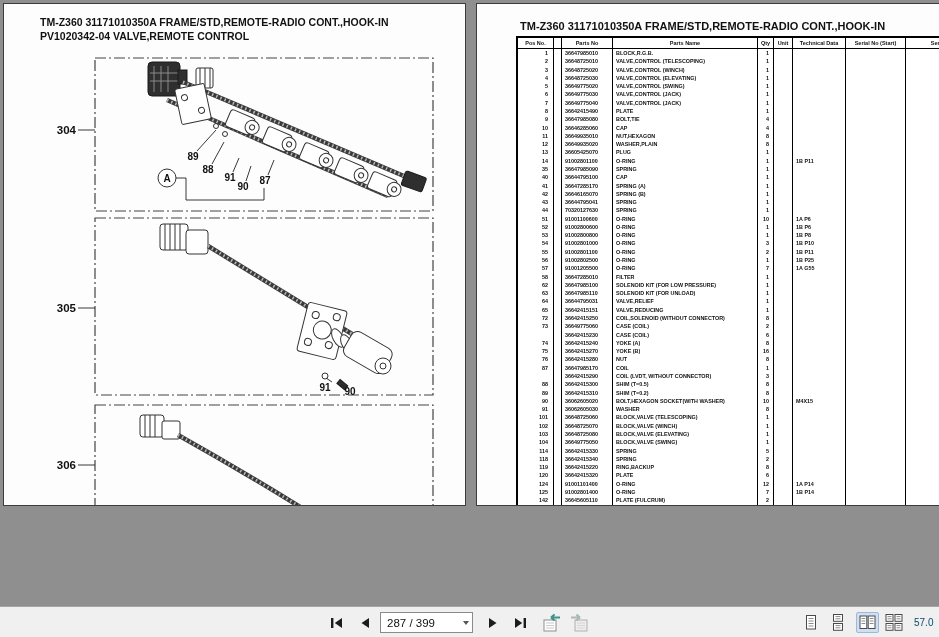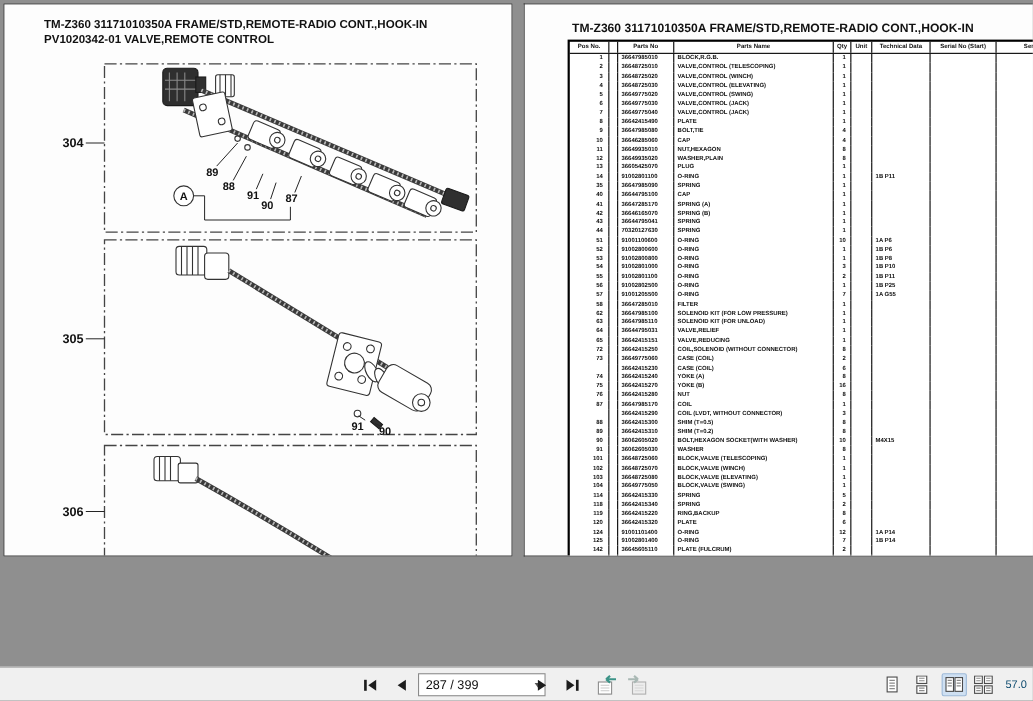--- a/index.html
+++ b/index.html
@@ -43,37 +43,37 @@
   .td.c4 { text-align:right; padding-right:4px; }
   .td.c6 { padding-left:3px; }
   .page-code { position:absolute; left:330px; top:568px; width:116px; text-align:right;
                font-size:8.5px; font-weight:bold; color:#111; }
 
   
   .toolbar { position:absolute; left:0; top:606px; width:939px; height:31px;
              background:#f0f0f0; border-top:1px solid #a5a5a5; }
   .tb { position:absolute; top:0; height:31px; display:flex; align-items:center;
         background:none; border:none; cursor:default; }
-  .pagebox { position:absolute; left:380px; top:5px; width:116px; height:21px;
+  .pagebox { position:absolute; left:380px; top:5px; width:93px; height:21px;
              background:#fff; border:1px solid #8a8a8a; }
   .pagebox input { position:absolute; left:0; top:0; width:78px; height:19px; border:none; outline:none;
                    font-family:"Liberation Sans",sans-serif; font-size:11.5px; color:#111; padding-left:6px; background:transparent; }
   .caret { position:absolute; right:3px; top:8px; width:0; height:0;
            border-left:3.5px solid transparent; border-right:3.5px solid transparent; border-top:4.5px solid #555; }
   .hl { background:#cfe0f2; border:1px solid #9db9d8; border-radius:2px; padding:1px 2px; }
   .zoomtext { position:absolute; left:914px; top:0; height:31px; line-height:31px;
               font-size:10px; color:#0c4a6e; }
 </style>
 </head>
 <body>
 
 <div class="page" id="left-page">
   <div class="lp-title">
     <div>TM-Z360 31171010350A FRAME/STD,REMOTE-RADIO CONT.,HOOK-IN</div>
-    <div>PV1020342-01 VALVE,REMOTE CONTROL</div>
+    <div>PV1020342-04 VALVE,REMOTE CONTROL</div>
   </div>
 
   <svg class="fig" style="top:50px" width="421" height="162" viewBox="0 0 421 162">
     <rect class="chain" x="75" y="4" width="338" height="153"></rect>
     <line class="lead" x1="58" y1="76" x2="75" y2="76"></line>
     <text class="figlabel" x="56" y="80">304</text>
 
     <rect class="dark" x="128" y="8" width="32" height="34" rx="4"></rect>
     <path d="M134,12 v26 M141,12 v26 M148,12 v26 M130,19 h28 M130,27 h28" stroke="#8a8a8a" stroke-width="1" fill="none"></path>
     <rect class="dark" x="158" y="16" width="9" height="14"></rect>

